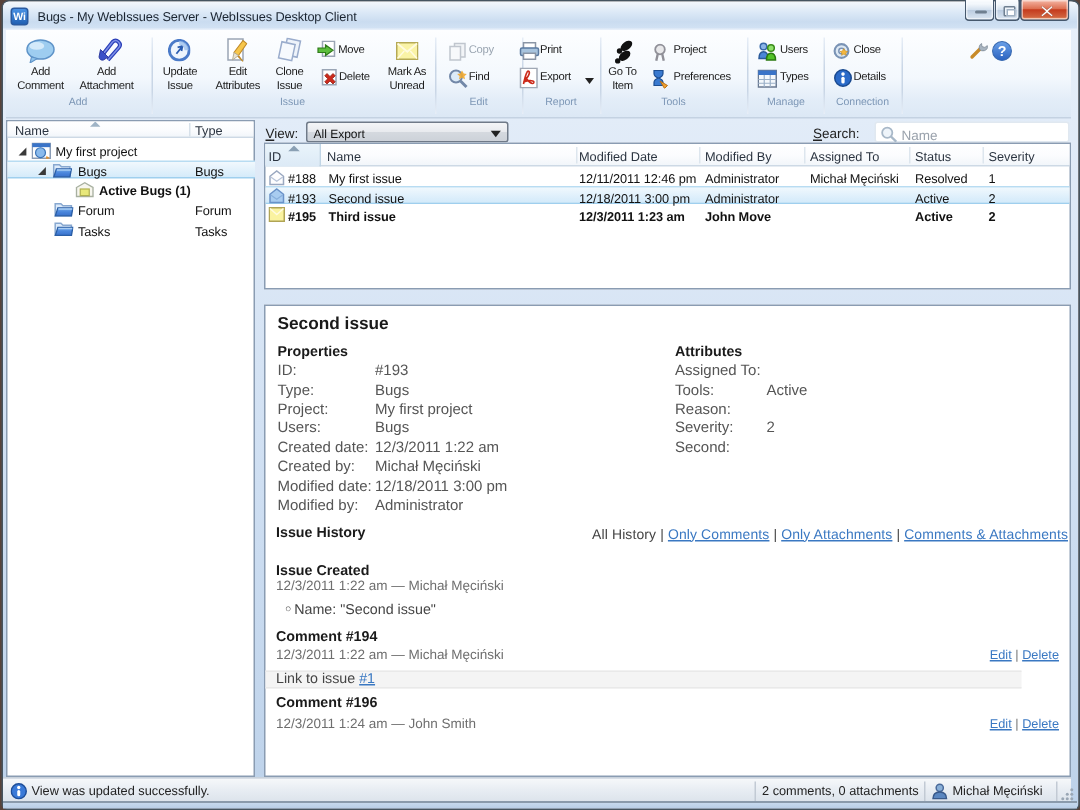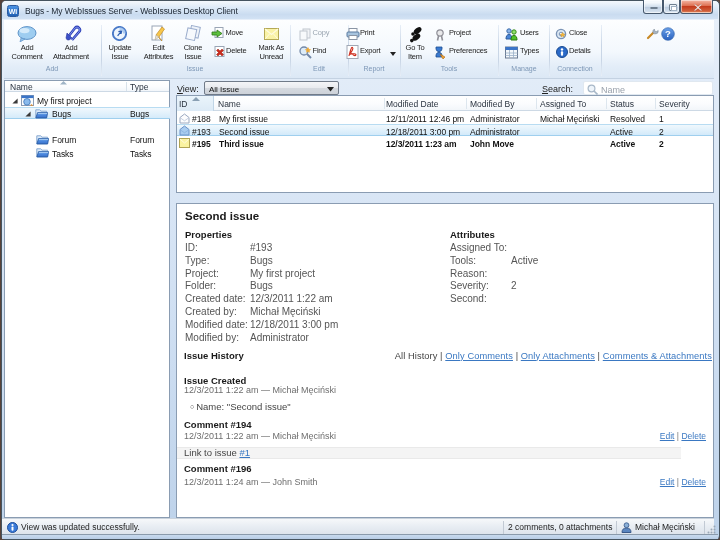--- a/index.html
+++ b/index.html
@@ -252,39 +252,46 @@
   <div class="trow sel" style="top:25.7px">
     <svg class="abs" style="left:20px;top:4px" width="6" height="6" viewBox="0 0 6 6">
         <path d="M5.6 0.4 L5.6 5.6 L0.4 5.6 Z" fill="#3a3a3a"></path>
       </svg>
     <svg class="abs" style="left:30px;top:1px" width="13" height="11" viewBox="0 0 13 11">
         <use href="#folder"></use>
       </svg>
     <div class="ttext" style="left:47px">Bugs</div>
     <div class="ttext" style="left:125px">Bugs</div>
   </div>
+  <div class="trow" style="top:38.9px">
+    <svg class="abs" style="left:45px;top:1px" width="13" height="11" viewBox="0 0 13 11">
+      <path d="M1 4 L6.5 0.8 L12 4 L12 10 L1 10 Z" fill="#f7f6ee" stroke="#a8b0a0" stroke-width=".9"></path>
+      <rect x="3.5" y="5" width="6" height="4.4" fill="#e8e87a" stroke="#b0b050" stroke-width=".8"></rect>
+    </svg>
+    <div class="ttext b" style="left:61px">Active Bugs (1)</div>
+  </div>
   <div class="trow" style="top:52.1px">
     <svg class="abs" style="left:31px;top:1px" width="13" height="11" viewBox="0 0 13 11">
         <use href="#folder"></use>
       </svg>
     <div class="ttext" style="left:47px">Forum</div>
     <div class="ttext" style="left:125px">Forum</div>
   </div>
   <div class="trow" style="top:65.3px">
     <svg class="abs" style="left:31px;top:1px" width="13" height="11" viewBox="0 0 13 11">
         <use href="#folder"></use>
       </svg>
     <div class="ttext" style="left:47px">Tasks</div>
     <div class="ttext" style="left:125px">Tasks</div>
   </div>
 </div>
 <div id="vbar">
   <div class="abs" style="left:1px;top:4px;font-size:9px;color:#222"><u>V</u>iew:</div>
   <div class="abs" id="combo">
-    <div class="abs" style="left:4px;top:2.5px;font-size:8px;color:#111">All Issue</div>
+    <div class="abs" style="left:4px;top:2.5px;font-size:8px;color:#111">All Export</div>
     <svg class="abs" style="left:122px;top:5px" width="7" height="5" viewBox="0 0 7 5">
         <path d="M0 0 L7 0 L3.5 4.5 Z" fill="#222"></path>
       </svg>
   </div>
   <div class="abs" style="left:366px;top:4px;font-size:9px;color:#222"><u>S</u>earch:</div>
   <div class="abs" id="searchbox">
     <svg class="abs" style="left:3px;top:2px" width="11" height="11" viewBox="0 0 11 11">
       <circle cx="4.5" cy="4.5" r="3.4" fill="#eef4fa" stroke="#a8b8c8" stroke-width="1.2"></circle>
       <path d="M7 7 L10.5 10.5" stroke="#a8b8c8" stroke-width="1.6"></path>
     </svg>
@@ -350,21 +357,21 @@
 </div>
 <div class="panel" id="dpanel">
   <div class="abs" style="left:8px;top:6px;font-size:11.5px;font-weight:bold;color:#1a1a1a">Second issue</div>
   <div class="abs" style="left:8px;top:24.5px;font-size:9.5px;font-weight:bold;color:#1a1a1a">Properties</div>
   <div class="prop" style="left:8px;top:38px">ID:</div>
     <div class="prop" style="left:73px;top:38px">#193</div>
   <div class="prop" style="left:8px;top:50.8px">Type:</div>
     <div class="prop" style="left:73px;top:50.8px">Bugs</div>
   <div class="prop" style="left:8px;top:63.6px">Project:</div>
     <div class="prop" style="left:73px;top:63.6px">My first project</div>
-  <div class="prop" style="left:8px;top:76.4px">Folder:</div>
+  <div class="prop" style="left:8px;top:76.4px">Users:</div>
     <div class="prop" style="left:73px;top:76.4px">Bugs</div>
   <div class="prop" style="left:8px;top:89.2px">Created date:</div>
     <div class="prop" style="left:73px;top:89.2px">12/3/2011 1:22 am</div>
   <div class="prop" style="left:8px;top:102px">Created by:</div>
     <div class="prop" style="left:73px;top:102px">Michał Męciński</div>
   <div class="prop" style="left:8px;top:114.8px">Modified date:</div>
     <div class="prop" style="left:73px;top:114.8px">12/18/2011 3:00 pm</div>
   <div class="prop" style="left:8px;top:127.6px">Modified by:</div>
     <div class="prop" style="left:73px;top:127.6px">Administrator</div>
   <div class="abs" style="left:273px;top:24.5px;font-size:9.5px;font-weight:bold;color:#1a1a1a">Attributes</div>

